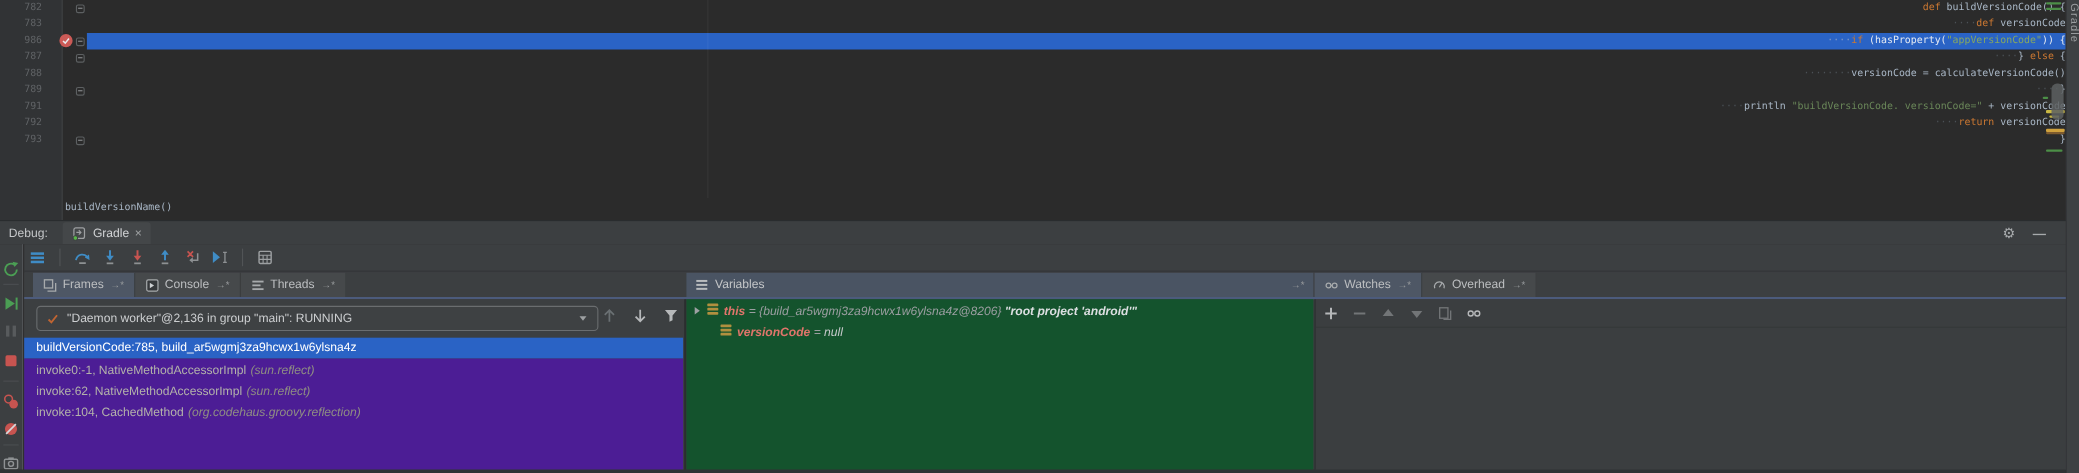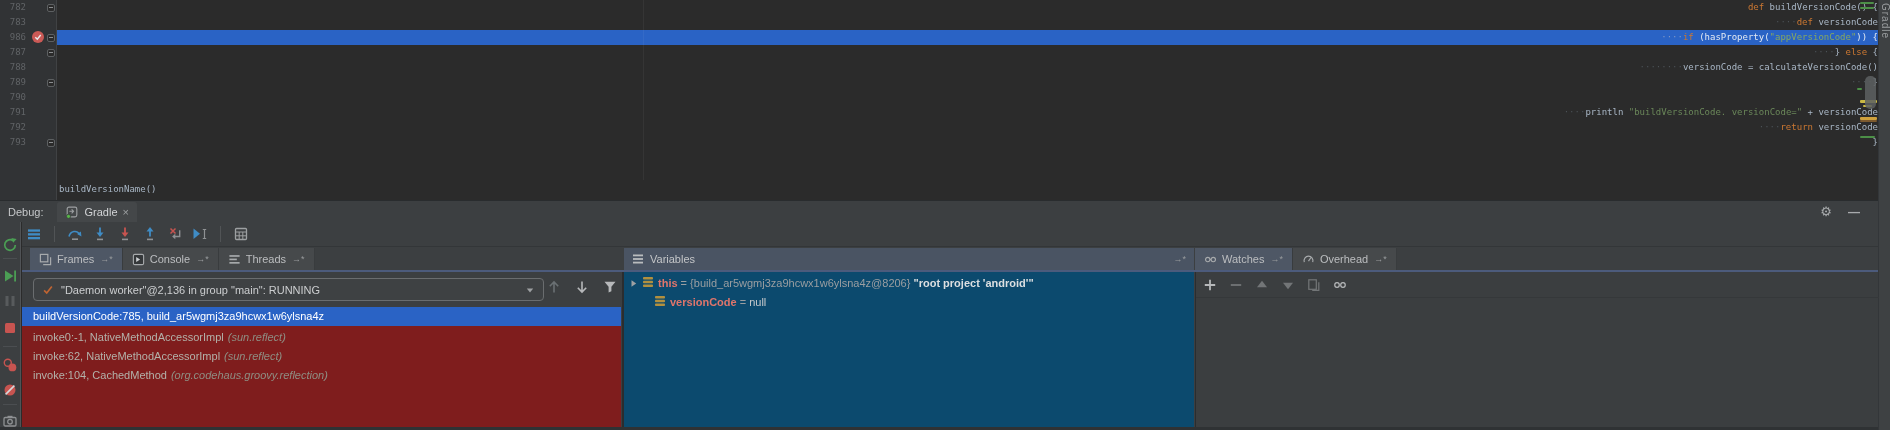--- a/index.html
+++ b/index.html
@@ -6,21 +6,21 @@
   html,body { width:1890px; height:430px; overflow:hidden; background:#2b2b2b;
     font-family:"Liberation Sans", sans-serif; }
   #app { position:relative; width:1890px; height:430px; }
 
   
   #editor { position:absolute; left:0; top:0; width:1878px; height:200px; background:#2b2b2b; }
   #gutter-bg { position:absolute; left:0; top:0; width:57px; height:200px; background:#313335;
     border-right:1px solid #404244; }
   #code-lines { position:absolute; left:0; top:0; width:1878px; }
   .cl { display:flex; height:15px; font:9px/15px "DejaVu Sans Mono", monospace; }
-  .ln { width:30px; text-align:right; color:#606366; padding-right:4px; }
+  .ln { width:30px; color:#606366; padding-right:4px;margin-left:22px; }
   .bpslot { width:16px; position:relative; }
   .foldslot { width:11px; position:relative; }
   .codetxt { flex:1; white-space:pre; padding-left:2px;text-align:right; }
   .cur .codetxt { background:#2a63c5; }
   .kw { color:#cc7832; } .str { color:#6a8759; } .pl { color:#a9b7c6; } .ws { color:#4b5156; }
   .cur .pl { color:#e4eaf3; } .cur .ws { color:#7f97c6; } .cur .str { color:#86a761; }
   .bp { position:absolute; left:2px; top:1px; width:12px; height:12px; border-radius:50%;
     background:#cb5a56; }
   .bp svg { position:absolute; left:1px; top:1px; width:10px; height:10px; }
   .fold { position:absolute; left:1px; top:3.5px; width:8px; height:8px; border:1px solid #5d6062;
@@ -79,38 +79,38 @@
   #vars-header { position:absolute; left:602px; top:0; width:570px; height:22px; background:#4a5463;
     display:flex; align-items:center; padding:0 8px; gap:6px; }
   #vars-header svg { width:12px; height:12px; }
   #vars-title { font-size:11px; color:#c3c5c7; }
   #vars-sfx { margin-left:auto; font-size:9px; color:#989b9d; }
 
   
   #panes { position:absolute; left:0; top:50px; width:1856px; height:155px; }
   #frames-pane { position:absolute; left:0; top:0; width:600px; height:155px; background:#3c3f41; }
   #pane-div1 { position:absolute; left:600px; top:0; width:2px; height:155px; background:#2b2d2f; }
-  #vars-pane { position:absolute; left:602px; top:0; width:570px; height:155px; background:#0c4a6e; }
+  #vars-pane { position:absolute; left:602px; top:0; width:570px; height:155px; background:#14532d;font-style:italic; }
   #watches-pane { position:absolute; left:1173px; top:0; width:683px; height:155px; background:#3b3e40;
     border-left:1px solid #2b2d2f; }
 
   
   #thread-combo { position:absolute; left:11px; top:6px; width:511px; height:23px; background:#3e4143;
     border:1px solid #6a6d6f; border-radius:4px; display:flex; align-items:center; padding:0 8px; }
   #thread-combo svg.chk { width:12px; height:12px; }
   #thread-text { font-size:11px; color:#ccced0; margin-left:7px; white-space:nowrap; }
   #combo-arrow { margin-left:auto; } #combo-arrow svg { width:10px; height:10px; }
   #frame-nav { position:absolute; left:524px; top:7px; display:flex; gap:12px; align-items:center; }
   #frame-nav .ibtn { color:#b6b8ba; }
   #frame-nav .ibtn.dis { color:#6a7073; opacity:1; }
 
   
   #frame-sel { position:absolute; left:0; top:35px; width:599px; height:19px; background:#2a63c5;
     font-size:11px; color:#fff; line-height:19px; padding-left:11px; white-space:nowrap; }
-  #frame-list { position:absolute; left:0; top:54px; width:599px; height:101px; background:#7f1d1d;
+  #frame-list { position:absolute; left:0; top:54px; width:599px; height:101px; background:#4c1d95;
     padding-top:2px; overflow:hidden; }
   .frow { height:19px; line-height:19px; padding-left:11px; font-size:11px; color:#b3b2aa; white-space:nowrap; }
   .frow .pkg { color:#8f8e83; font-style:italic; margin-left:4px; }
 
   
   .vrow { position:absolute; left:0; height:19px; width:100%; display:flex; align-items:center; }
   .vrow .exp { width:10px; margin-left:5px; } .vrow .exp svg { width:9px; height:9px; }
   .vrow .vicon { width:12px; margin-left:3px; } .vrow .vicon svg { width:12px; height:12px; }
   .vrow .vtext { margin-left:4px; font-size:11px; white-space:nowrap; }
   .vname { color:#e0756b; font-weight:bold; }
@@ -175,26 +175,20 @@
           <span class="foldslot"></span>
           <span class="codetxt"><span class="ws">········</span><span class="pl">versionCode = calculateVersionCode()</span></span>
         </div>
         <div class="cl">
           <span class="ln">789</span>
           <span class="bpslot"></span>
           <span class="foldslot">
             <span class="fold"></span>
           </span>
           <span class="codetxt"><span class="ws">····</span><span class="pl">}</span></span>
-        </div>
-        <div class="cl">
-          <span class="ln">790</span>
-          <span class="bpslot"></span>
-          <span class="foldslot"></span>
-          <span class="codetxt"></span>
         </div>
         <div class="cl">
           <span class="ln">791</span>
           <span class="bpslot"></span>
           <span class="foldslot"></span>
           <span class="codetxt"><span class="ws">····</span><span class="pl">println </span><span class="str">"buildVersionCode. versionCode="</span><span class="pl"> + versionCode</span></span>
         </div>
         <div class="cl">
           <span class="ln">792</span>
           <span class="bpslot"></span>

